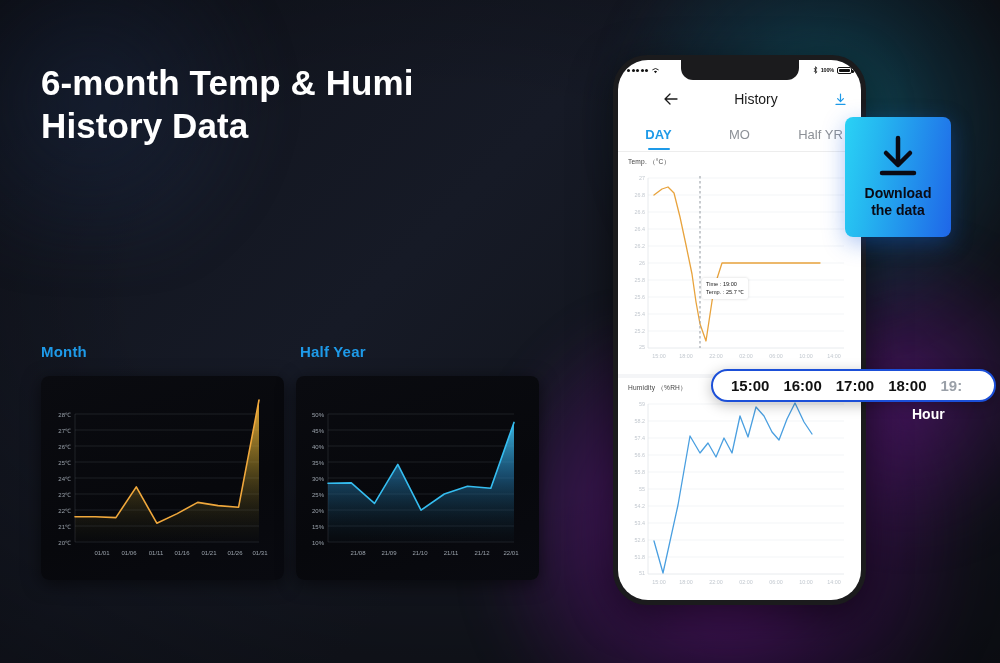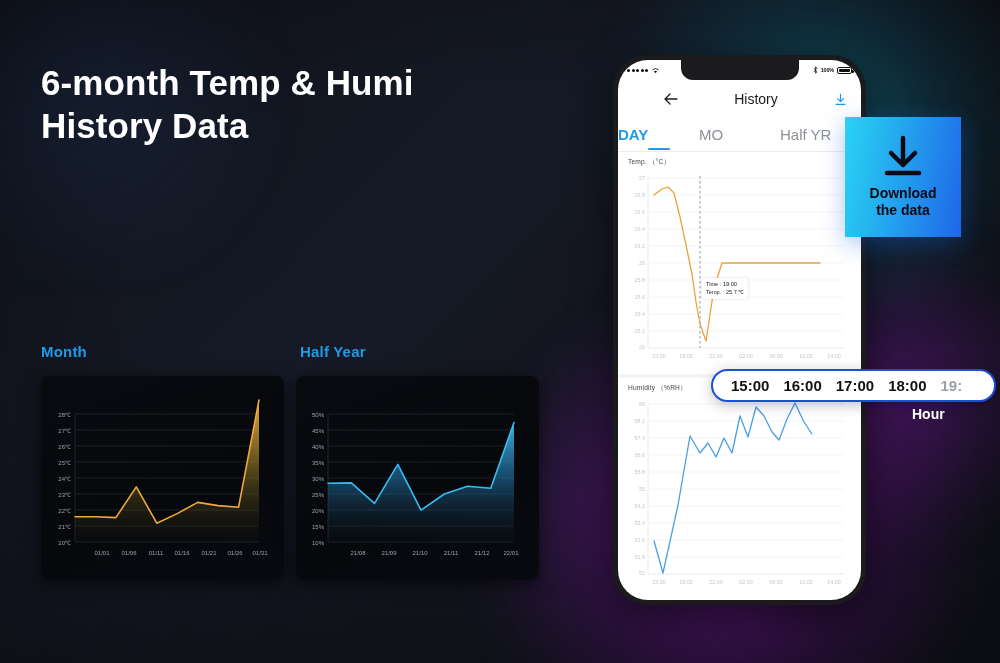--- a/index.html
+++ b/index.html
@@ -113,44 +113,44 @@
     height:38px; display:flex; align-items:center; justify-content:space-between;
     padding:0 14px;
     margin-left:32px;
   }
   .nav-title { font-size:14px; color:#1a1a1a; font-weight:400; }
   .tabs {
     display:flex; height:34px; align-items:stretch;
     border-bottom:1px solid #ededed;
   }
   .tab {
-    flex:1; display:flex; flex-direction:column; align-items:flex-start;
-    justify-content:center; font-size:15px; color:#8d9197; position:relative;
+    flex:1; display:flex; flex-direction:column; align-items:center;
+    justify-content:center; font-size:13px; color:#8d9197; position:relative;
   }
   .tab.active { color:#1e9ae8; font-weight:bold; }
   .tab.active::after {
     content:""; position:absolute; bottom:1px; left:50%; transform:translateX(-50%);
     width:22px; height:2.5px; background:#1e9ae8; border-radius:2px;
   }
   .pchart { position:relative; padding:6px 4px 2px 4px; }
   .pchart-label {
     font-size:6.6px; color:#444; margin-left:6px; margin-bottom:1px; letter-spacing:.2px;
   }
   .pdivider { height:4px; background:#f4f5f7; }
   .tooltip {
     position:absolute; background:#fff; border-radius:2px;
     padding:2px 4px; font-size:5.6px; color:#222; line-height:1.5;
     box-shadow:0 0 3px rgba(0,0,0,.16); white-space:nowrap;
   }
 
   
   .dl-callout {
-    position:absolute; left:845px; top:117px; width:116px; height:120px;
+    position:absolute; left:845px; top:117px; width:106px; height:120px;
     background:linear-gradient(100deg,#2ad2f5 0%,#25b7f0 28%,#1f66e8 100%);
-    border-radius:0;
+    border-radius:8px;
     display:flex; flex-direction:column; align-items:center; justify-content:center;
     box-shadow:0 6px 22px rgba(20,90,220,.35);
     z-index:20;
   }
   .dl-text {
     font-size:14px; font-weight:bold; color:#0a0a14; text-align:center;
     line-height:1.18; margin-top:6px;
   }
   .hour-pill {
     position:absolute; left:711px; top:369px; width:285px; height:33px;

